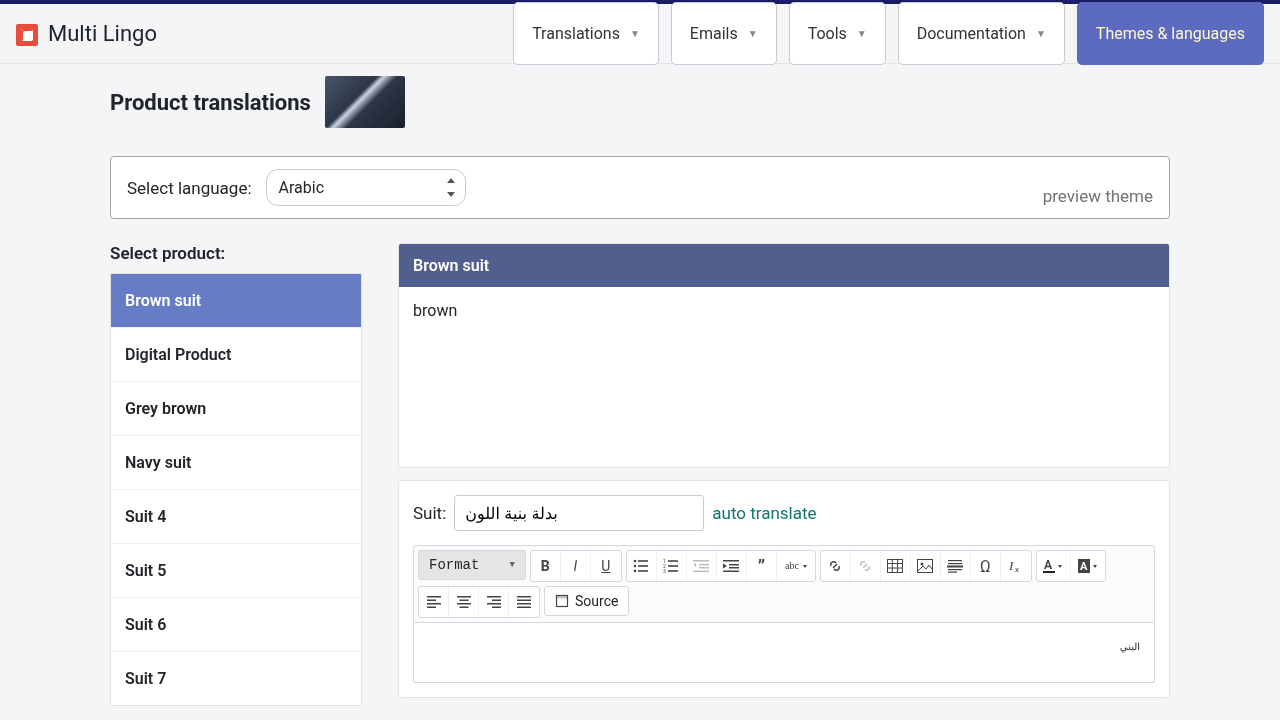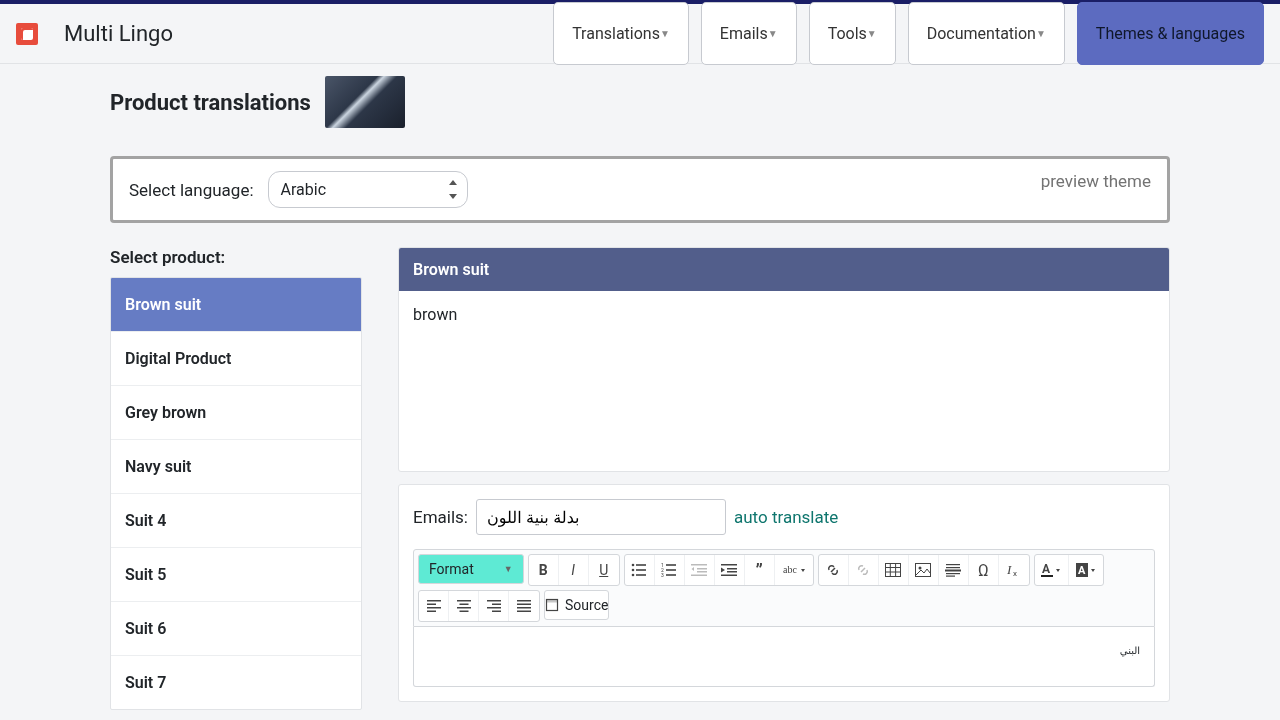--- a/index.html
+++ b/index.html
@@ -17,22 +17,22 @@
     height: 60px;
     display: flex;
     align-items: center;
     justify-content: space-between;
     padding: 0 16px;
     border-bottom: 1px solid #e1e3e6;
     background: #f4f5f7;
   }
   .brand {
     display: flex;
-    align-items: center;
-    gap: 26px;
+    align-items: flex-end;
+    gap: 10px;
   }
   .brand-icon {
     width: 22px;
     height: 22px;
     background: #e74c3c;
     border-radius: 2px;
     display: flex;
     align-items: center;
     justify-content: center;
   }
@@ -49,35 +49,36 @@
     font-weight: 400;
   }
   .nav-right {
     display: flex;
     gap: 12px;
     align-items: center;
   }
   .nav-btn {
     display: flex;
     align-items: center;
+    gap: 10px;
     padding: 21px 18px;
     background: #fff;
     border: 1px solid #c7cad0;
     border-radius: 5px;
     font-size: 16px;
     cursor: pointer;
     color: #333;
   }
   .nav-btn .caret {
     font-size: 10px;
     color: #888;
   }
   .nav-btn-primary {
     background: #5c6bc0;
-    color: #0f172a;
+    color: #fef9c3;
     border-color: #5c6bc0;
   }
   .page-wrap {
     max-width: 1060px;
     margin: 0 auto;
     padding: 12px 0 20px;
   }
   .page-head {
     display: flex;
     align-items: center;
@@ -89,25 +90,25 @@
     font-weight: 700;
   }
   .head-thumb {
     width: 80px;
     height: 52px;
     background: linear-gradient(135deg,#4a5568 0%,#2d3748 40%,#cbd5e0 45%,#2d3748 55%,#1a202c 100%);
     border-radius: 2px;
   }
   .lang-bar {
     background: #fff;
-    border: 3px solid #a3a3a3;
+    border: 1px solid #a3a3a3;
     border-radius: 4px;
     padding: 12px 16px;
     display: flex;
-    align-items: flex-start;
+    align-items: flex-end;
     justify-content: space-between;
     margin-bottom: 24px;
   }
   .lang-bar-left {
     display: flex;
     align-items: center;
     gap: 14px;
   }
   .lang-label { font-size: 17px; }
   .lang-select {
@@ -266,30 +267,31 @@
   .tool-btn:last-child { border-right: none; }
   .tool-btn.disabled { color: #bbb; cursor: default; }
   .format-sel {
     display: flex;
     align-items: center;
     gap: 30px;
     padding: 8px 10px;
     height: 30px;
     border: 1px solid #d4d7db;
     border-radius: 3px;
-    background: #5eead4;
+    background: #e5e5e5;
     font-size: 14px;
     cursor: pointer;
+    font-family: Liberation Mono, monospace;
   }
   .format-sel .caret { font-size: 9px; color: #666; }
   .source-btn {
     display: flex;
     align-items: center;
     gap: 6px;
-    padding: 0 0;
+    padding: 0 10px;
     height: 30px;
     border: 1px solid #d4d7db;
     border-radius: 3px;
     background: #fff;
     font-size: 14px;
     cursor: pointer;
   }
   .editor-content {
     border: 1px solid #d4d7db;
     border-top: none;
@@ -370,21 +372,21 @@
 
     <div class="content">
       <div class="src-panel">
         <div class="src-head">Brown suit</div>
         <div class="src-body">brown</div>
       </div>
 
 
       <div class="trans-panel">
         <div class="title-row">
-          <span class="title-lbl">Emails:</span>
+          <span class="title-lbl">Suit:</span>
           <input class="title-input" value="بدلة بنية اللون" style="">
           <span class="auto-link">auto translate</span>
         </div>
 
         <div class="editor-toolbar">
           <div class="format-sel">
             <span>Format</span>
             <span class="caret">▼</span>
           </div>
 

